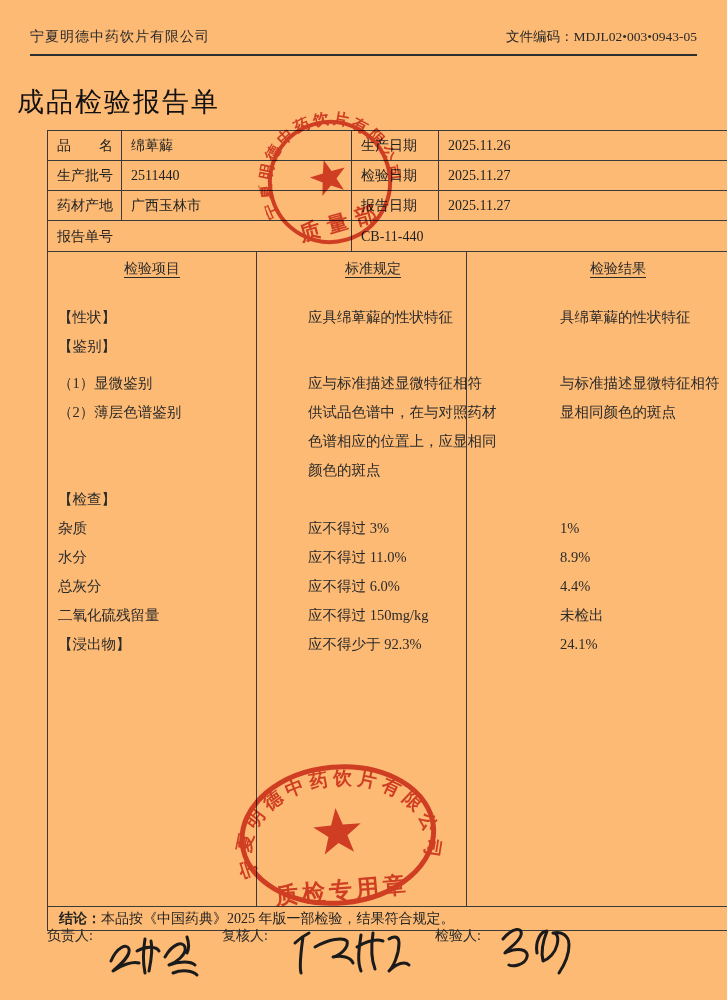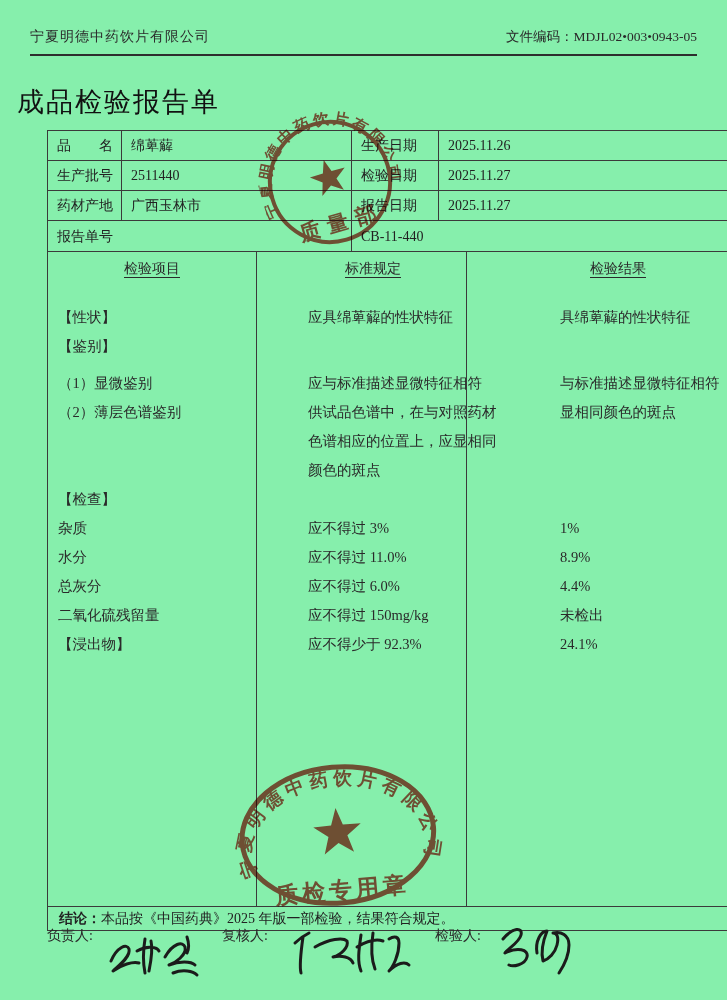--- a/index.html
+++ b/index.html
@@ -2,21 +2,21 @@
 <html><head>
 <meta charset="utf-8">
 <style>
   * { margin:0; padding:0; box-sizing:border-box; }
   html,body { background:#ffffff; }
   body {
     width:727px; height:1000px;
     font-family:"Liberation Serif","DejaVu Serif",serif;
     color:#222; position:relative; overflow:hidden;
   }
-  .page { position:relative; width:727px; height:1000px; background:#86efac; }
+  .page { position:relative; width:727px; height:1000px; background:#fdba74; }
 
   
   .hdr { position:absolute; top:28px; left:30px; right:30px; display:flex; justify-content:space-between; align-items:baseline; }
   .hdr .company { font-size:14px; letter-spacing:1px; color:#2a2a2a; }
   .hdr .doccode { font-size:13.5px; color:#2a2a2a; }
   .hdr-rule { position:absolute; top:54px; left:30px; width:667px; height:2px; background:#2e2e2e; }
 
   
   .title { position:absolute; top:84px; left:0; width:727px; 
            font-size:27px; font-weight:normal; letter-spacing:2px; color:#111;margin-left:17px; }

